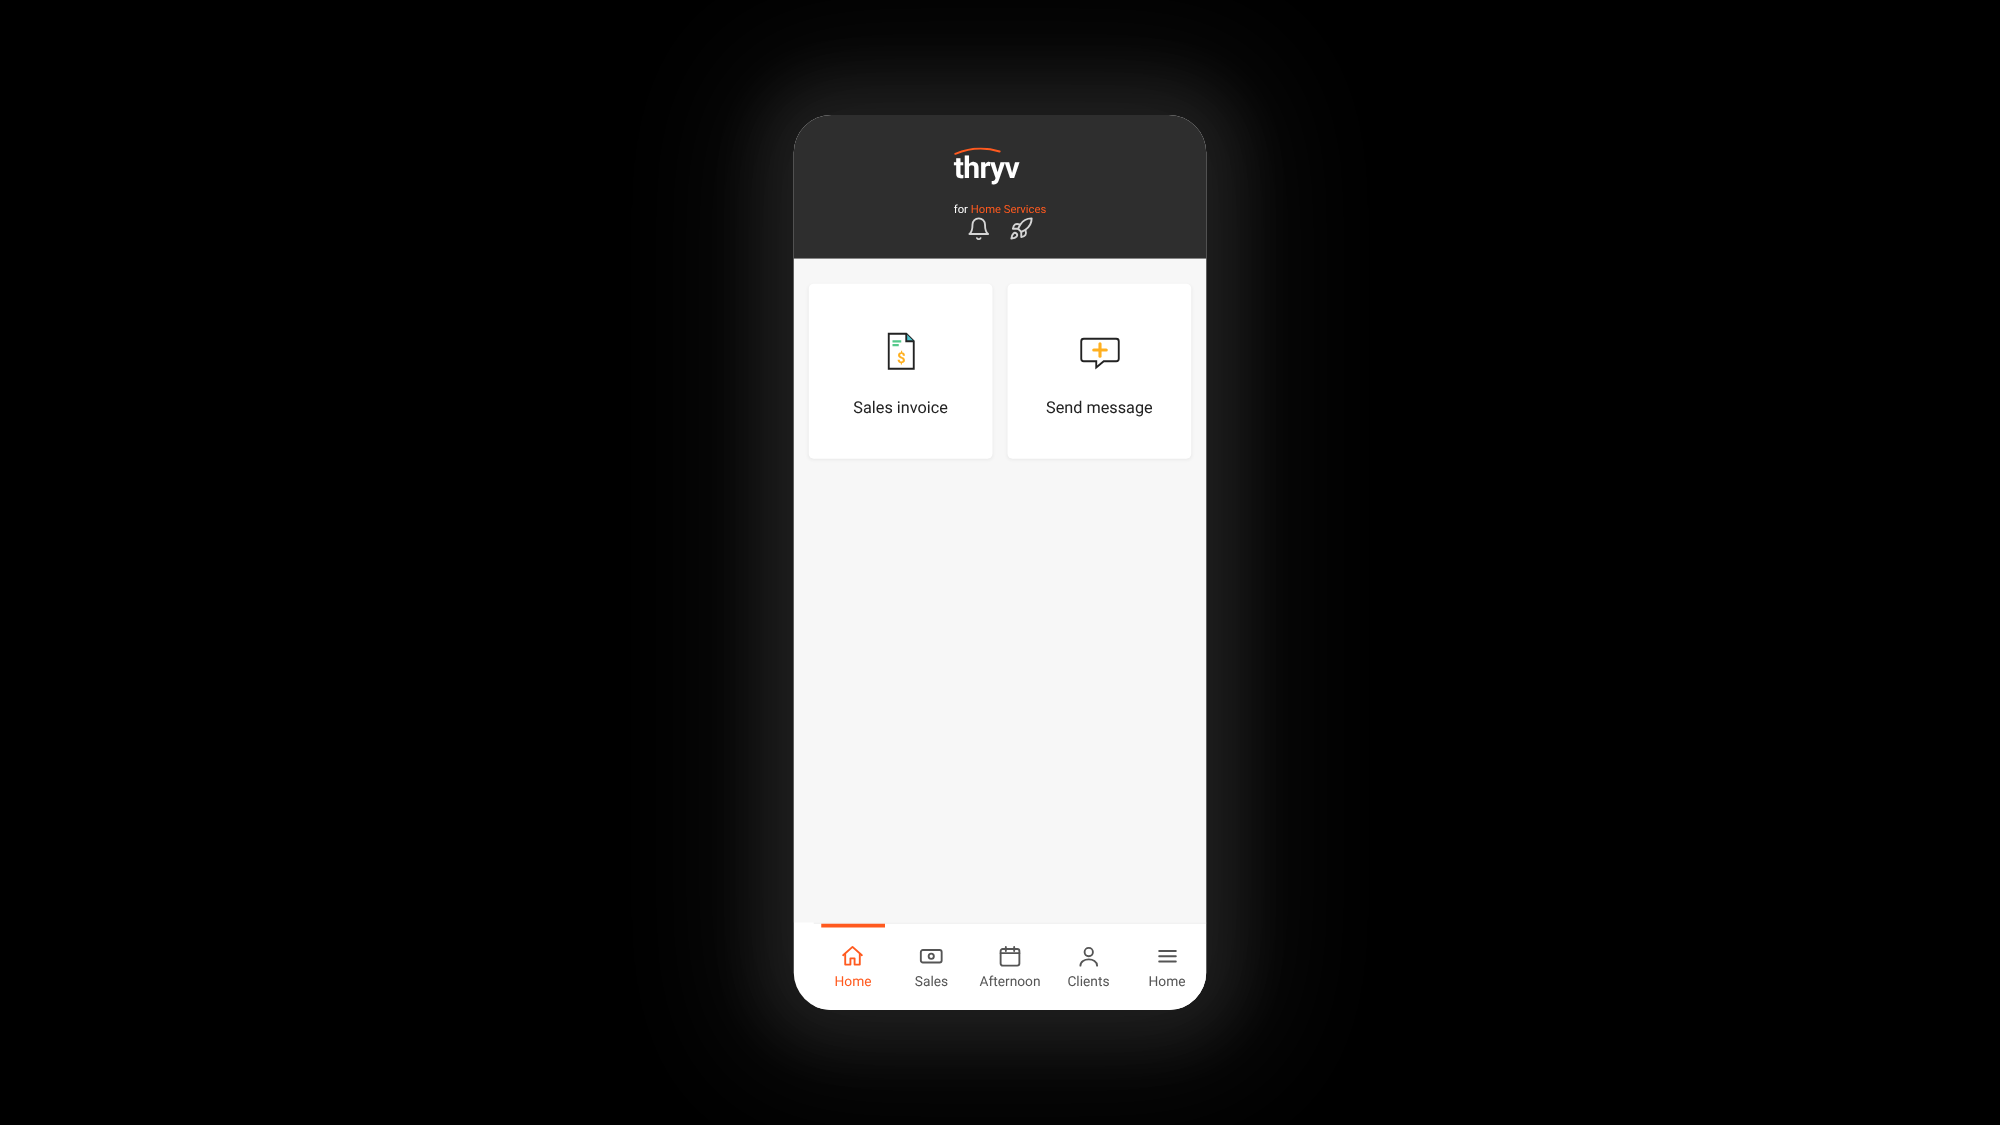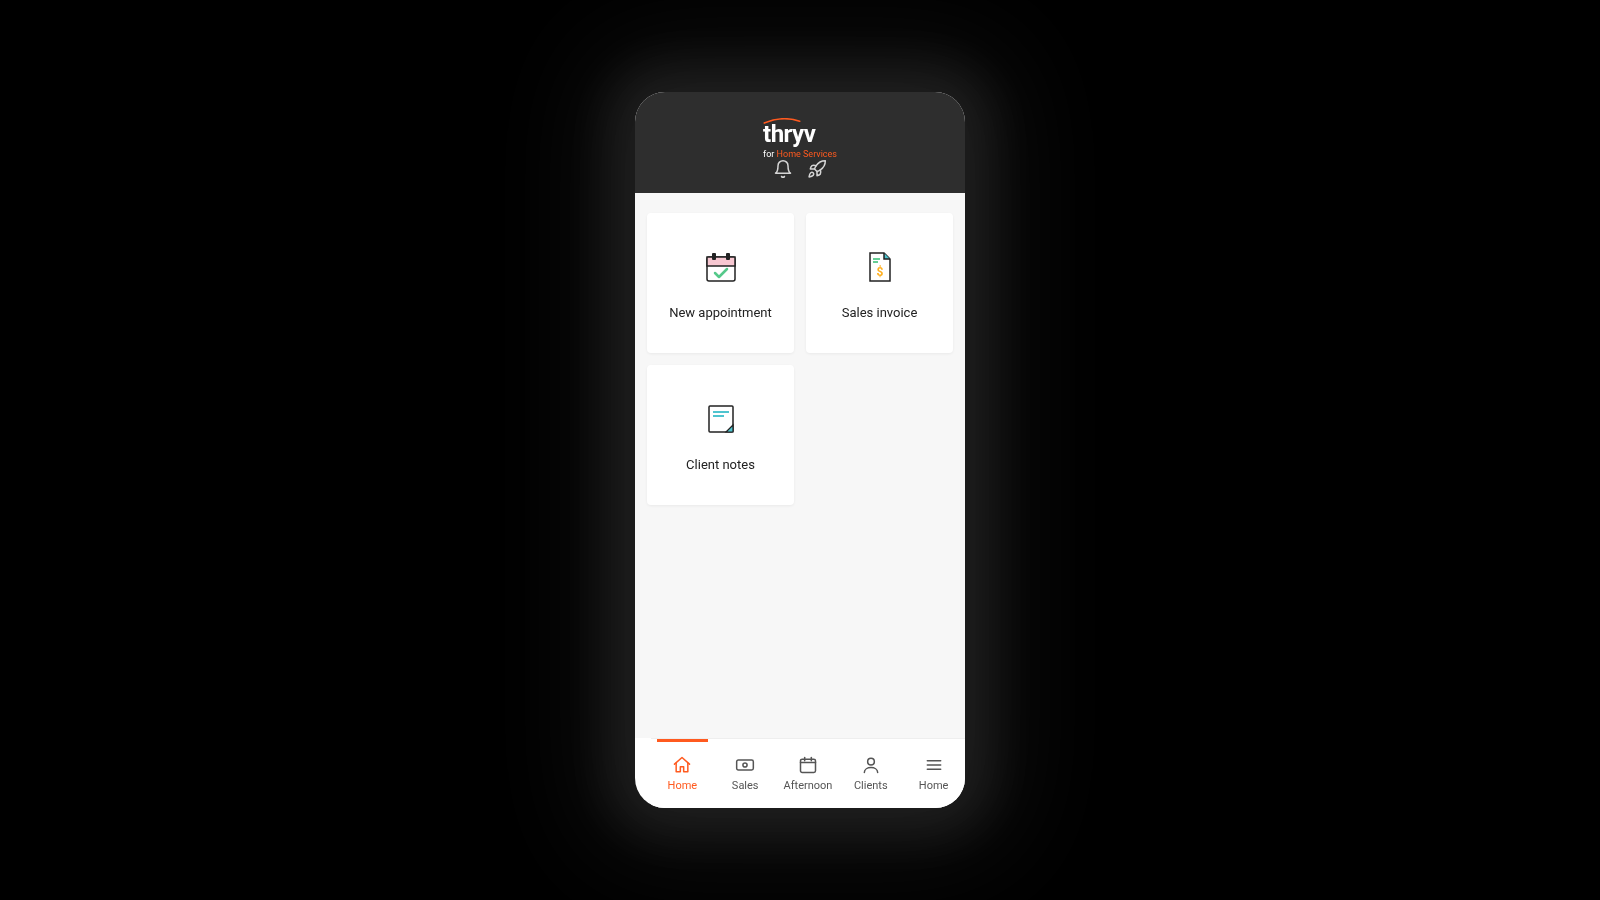--- a/index.html
+++ b/index.html
@@ -37,21 +37,21 @@
   }
   .brand-swoosh svg { display:block; }
   .brand-word {
     color: #fff;
     font-weight: 700;
     font-size: 24px;
     letter-spacing: -0.5px;
   }
   .brand-sub {
     font-size: 9px;
-    margin-top: 4px;
+    margin-top: 18px;
   }
   .brand-sub .for { color: #fff; }
   .brand-sub .svc { color: #ff5a1f; }
   .header-icons { display:flex; gap:14px; align-items:center; }
   .header-icons svg { width:20px; height:20px; display:block; }
   .icon-btn { cursor:pointer; }
 
   .content {
     flex: 1;
     background: #f7f7f7;
@@ -147,60 +147,47 @@
           <path d="M9 12H4s.55-3.03 2-4c1.62-1.08 5 0 5 0"></path>
           <path d="M12 15v5s3.03-.55 4-2c1.08-1.62 0-5 0-5"></path>
         </svg>
       </span>
     </div>
   </div>
 
   <div class="content">
     <div class="grid">
 
-      <div class="tile">
-        <span class="tile-icon">
-          <svg viewBox="0 0 40 40">
-            <rect x="6" y="10" width="28" height="24" rx="2" fill="#fff" stroke="#222" stroke-width="1.5"></rect>
-            <rect x="6" y="10" width="28" height="9" fill="#f7c7d1" stroke="#222" stroke-width="1.5"></rect>
-            <rect x="11" y="6" width="4" height="7" rx="1" fill="#222"></rect>
-            <rect x="25" y="6" width="4" height="7" rx="1" fill="#222"></rect>
-            <path d="M14 26 l4 4 l8 -8" stroke="#55c98a" stroke-width="2.5" fill="none" stroke-linecap="round" stroke-linejoin="round"></path>
-          </svg>
-        </span>
-        <span class="tile-label">New appointment</span>
-      </div>
 
 
       <div class="tile">
         <span class="tile-icon">
           <svg viewBox="0 0 40 40">
             <path d="M10 6 h14 l6 6 v22 h-20 z" fill="#fff" stroke="#222" stroke-width="1.5"></path>
             <path d="M24 6 v6 h6" fill="#4fc4cf" stroke="#222" stroke-width="1.5"></path>
             <line x1="13" y1="12" x2="20" y2="12" stroke="#55c98a" stroke-width="1.8"></line>
             <line x1="13" y1="15" x2="18" y2="15" stroke="#55c98a" stroke-width="1.8"></line>
             <text x="20" y="29" font-size="12" fill="#ffb020" text-anchor="middle" font-weight="bold">$</text>
           </svg>
         </span>
         <span class="tile-label">Sales invoice</span>
       </div>
 
-
-
       <div class="tile">
         <span class="tile-icon">
           <svg viewBox="0 0 40 40">
-            <rect x="8" y="7" width="24" height="26" rx="1" fill="#fff" stroke="#222" stroke-width="1.5"></rect>
-            <line x1="12" y1="13" x2="28" y2="13" stroke="#4fc4cf" stroke-width="2"></line>
-            <line x1="12" y1="17" x2="23" y2="17" stroke="#4fc4cf" stroke-width="2"></line>
-            <path d="M32 33 l-7 0 l7 -7 z" fill="#4fc4cf" stroke="#222" stroke-width="1.2"></path>
+            <path d="M7 10 h26 a2 2 0 0 1 2 2 v14 a2 2 0 0 1 -2 2 h-10 l-6 5 v-5 h-10 a2 2 0 0 1 -2 -2 v-14 a2 2 0 0 1 2 -2 z" fill="#fff" stroke="#222" stroke-width="1.5"></path>
+            <line x1="20" y1="14" x2="20" y2="24" stroke="#ffb020" stroke-width="2.5" stroke-linecap="round"></line>
+            <line x1="15" y1="19" x2="25" y2="19" stroke="#ffb020" stroke-width="2.5" stroke-linecap="round"></line>
           </svg>
         </span>
-        <span class="tile-label">Client notes</span>
+        <span class="tile-label">Send message</span>
       </div>
+
+
 
     </div>
   </div>
 
   <div class="navbar">
     <div class="nav-item active">
       <svg viewBox="0 0 24 24" fill="none" stroke="#ff5a1f" stroke-width="1.8" stroke-linecap="round" stroke-linejoin="round">
         <path d="M3 11 L12 3 L21 11"></path>
           <path d="M5 10 v10 h5 v-6 h4 v6 h5 v-10"></path>
       </svg>

